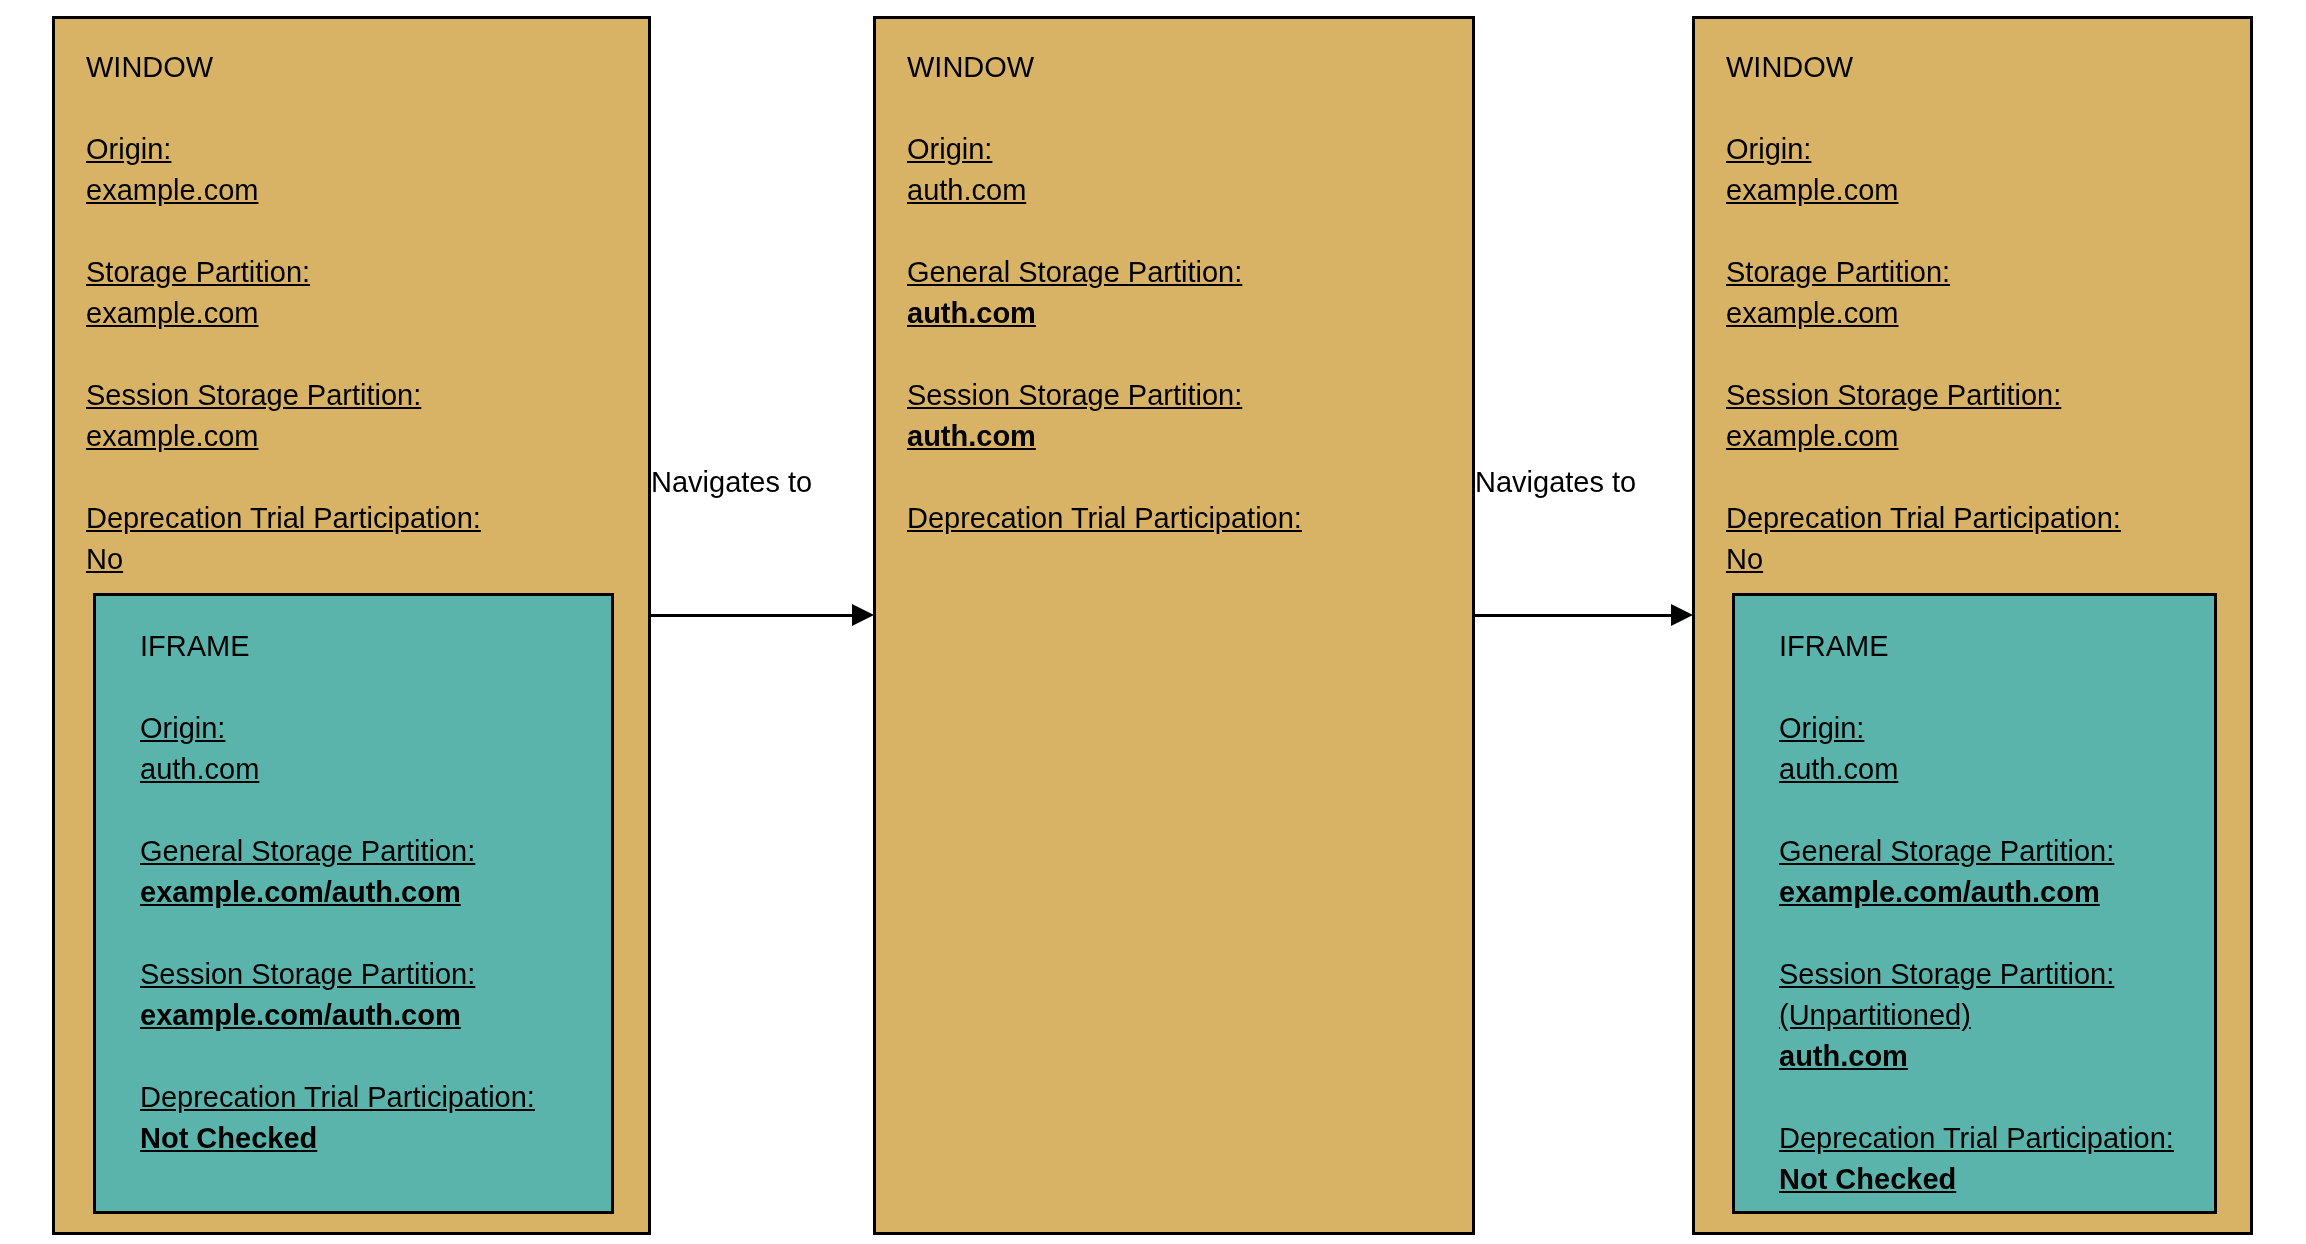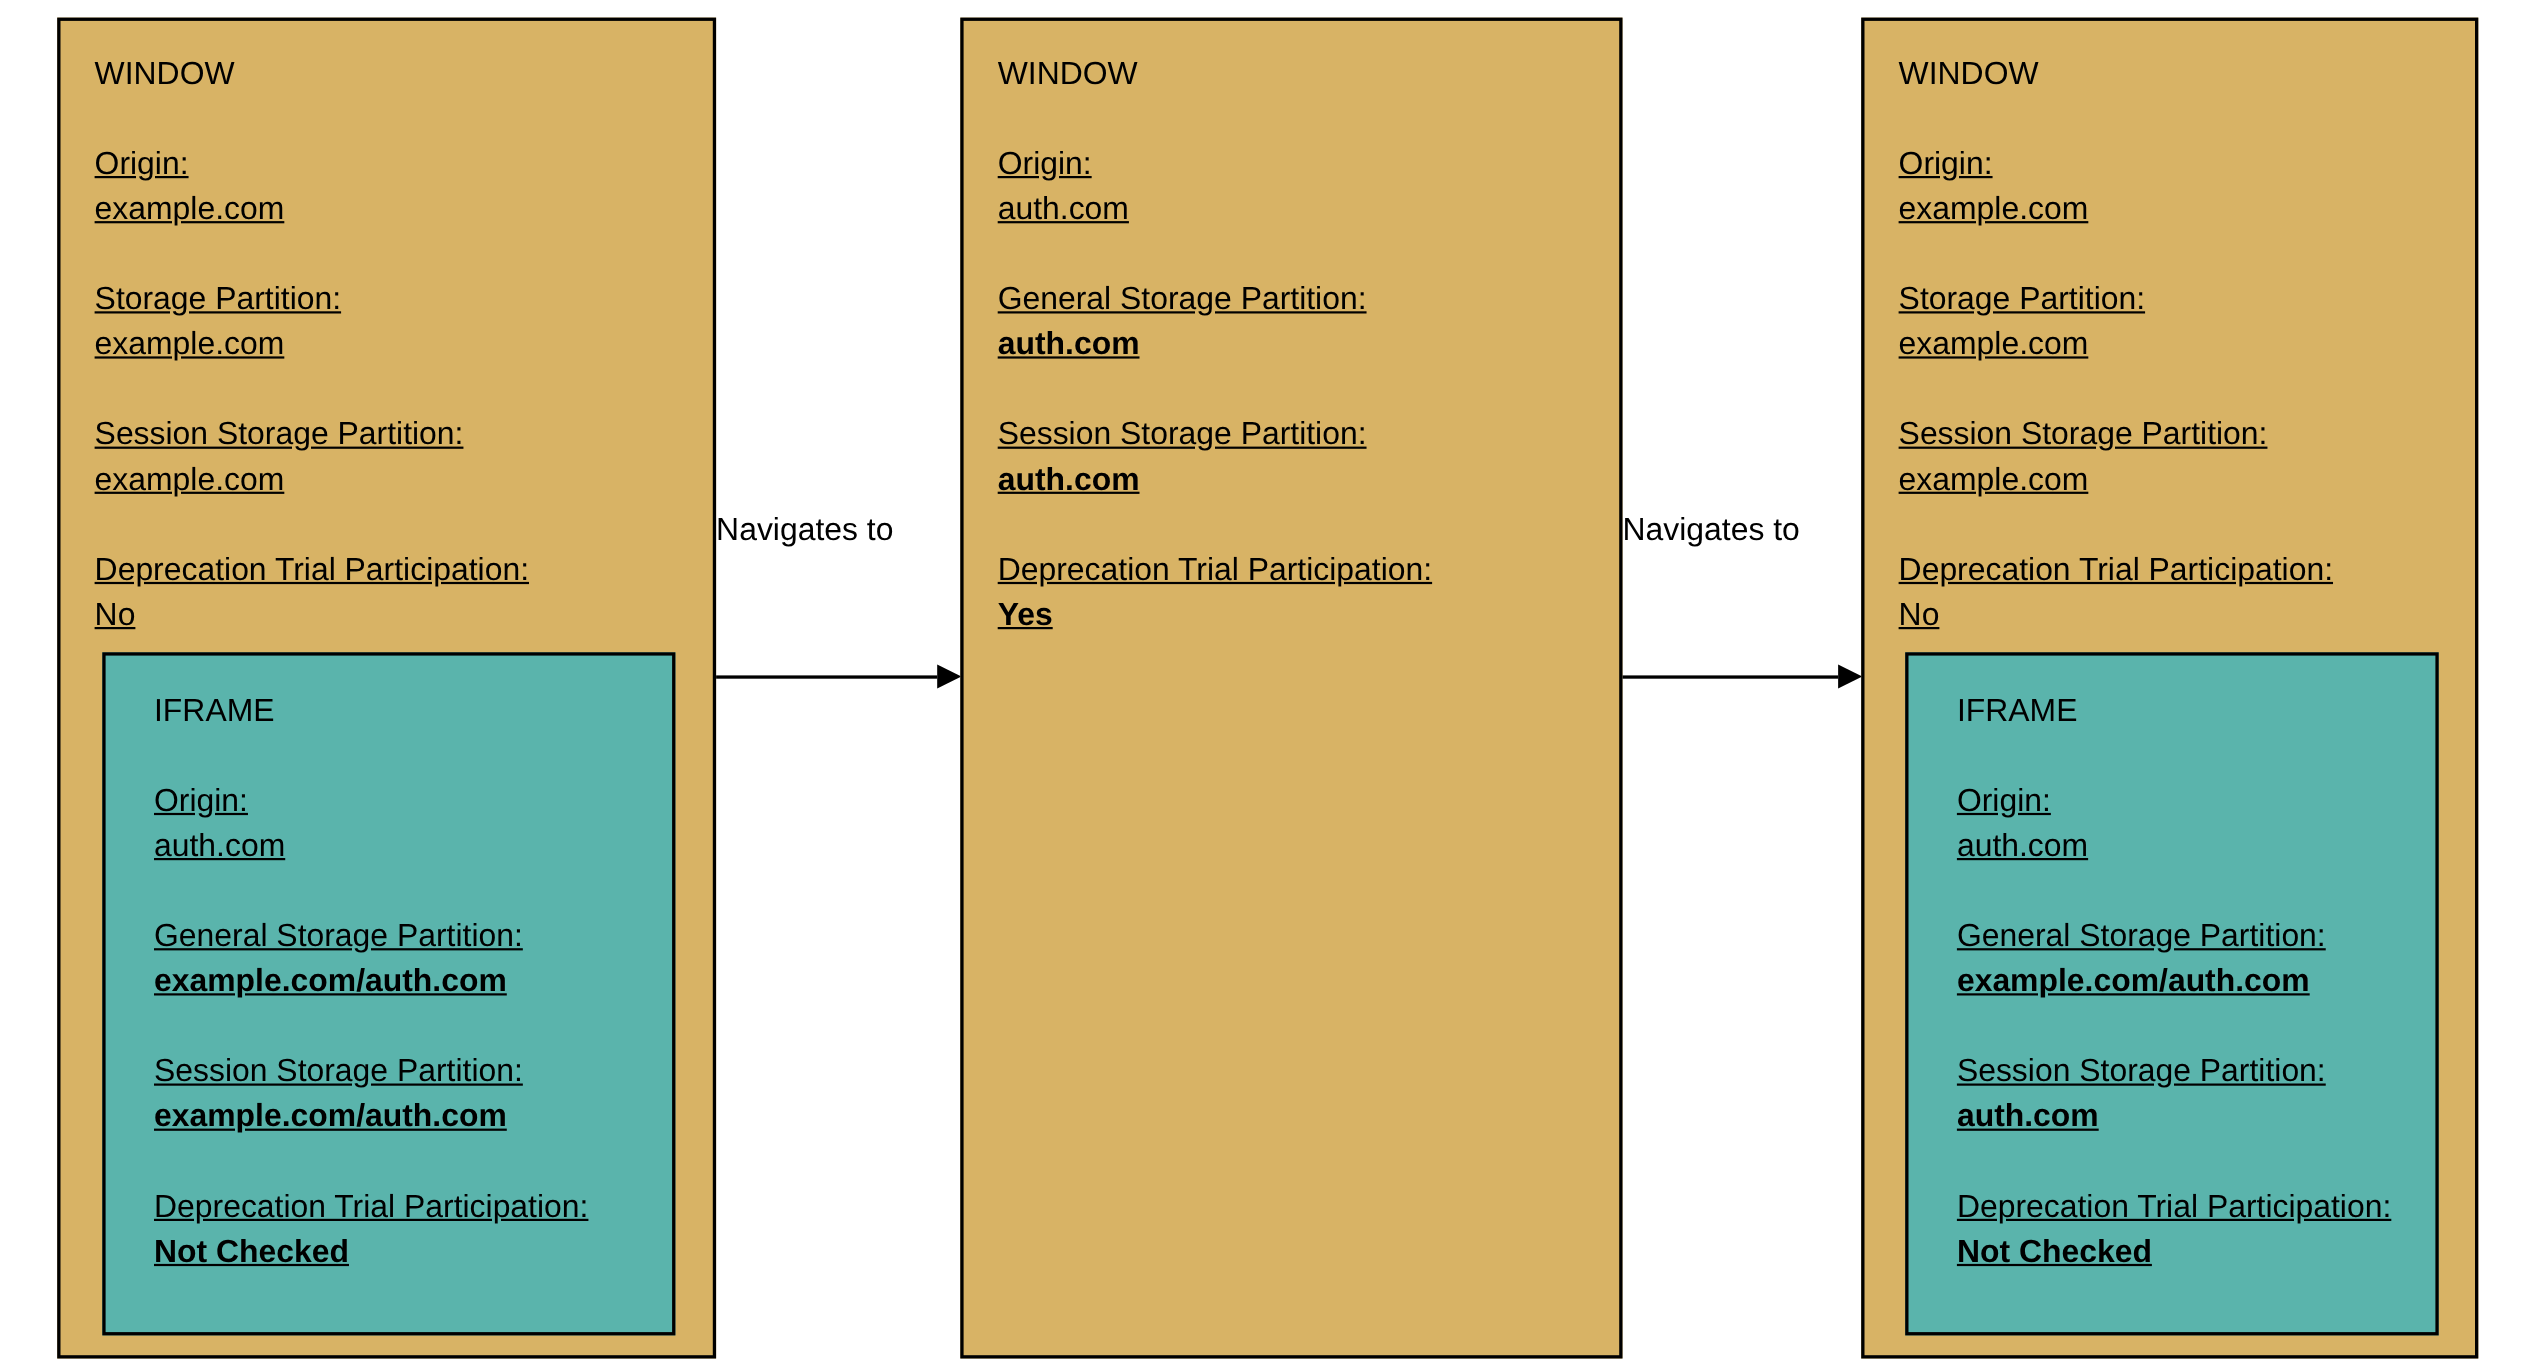--- a/index.html
+++ b/index.html
@@ -98,21 +98,20 @@
     <div class="field">
       <div>General Storage Partition:</div>
       <div class="bold">auth.com</div>
     </div>
     <div class="field">
       <div>Session Storage Partition:</div>
       <div class="bold">auth.com</div>
     </div>
     <div class="field">
       <div>Deprecation Trial Participation:</div>
-      <div class="bold">Yes</div>
     </div>
   </div>
 
   <div class="arrow-label" style="left:1475px; top:462px; width:217px;">Navigates to</div>
   <div class="arrow-line" style="left:1475px; top:614px; width:196px;"></div>
   <div class="arrow-head" style="left:1671px; top:604px;"></div>
 
   <div id="box2" class="window-box" style="background: rgb(216, 179, 101);">
     <div class="box-title">WINDOW</div>
     <div class="field">
@@ -136,20 +135,21 @@
       <div class="field">
         <div>Origin:</div>
         <div>auth.com</div>
       </div>
       <div class="field">
         <div>General Storage Partition:</div>
         <div class="bold">example.com/auth.com</div>
       </div>
       <div class="field">
         <div>Session Storage Partition:</div>
+        <div>(Unpartitioned)</div>
         <div class="bold">auth.com</div>
       </div>
       <div class="field">
         <div>Deprecation Trial Participation:</div>
         <div class="bold">Not Checked</div>
       </div>
     </div>
   </div>
 
 </div>

